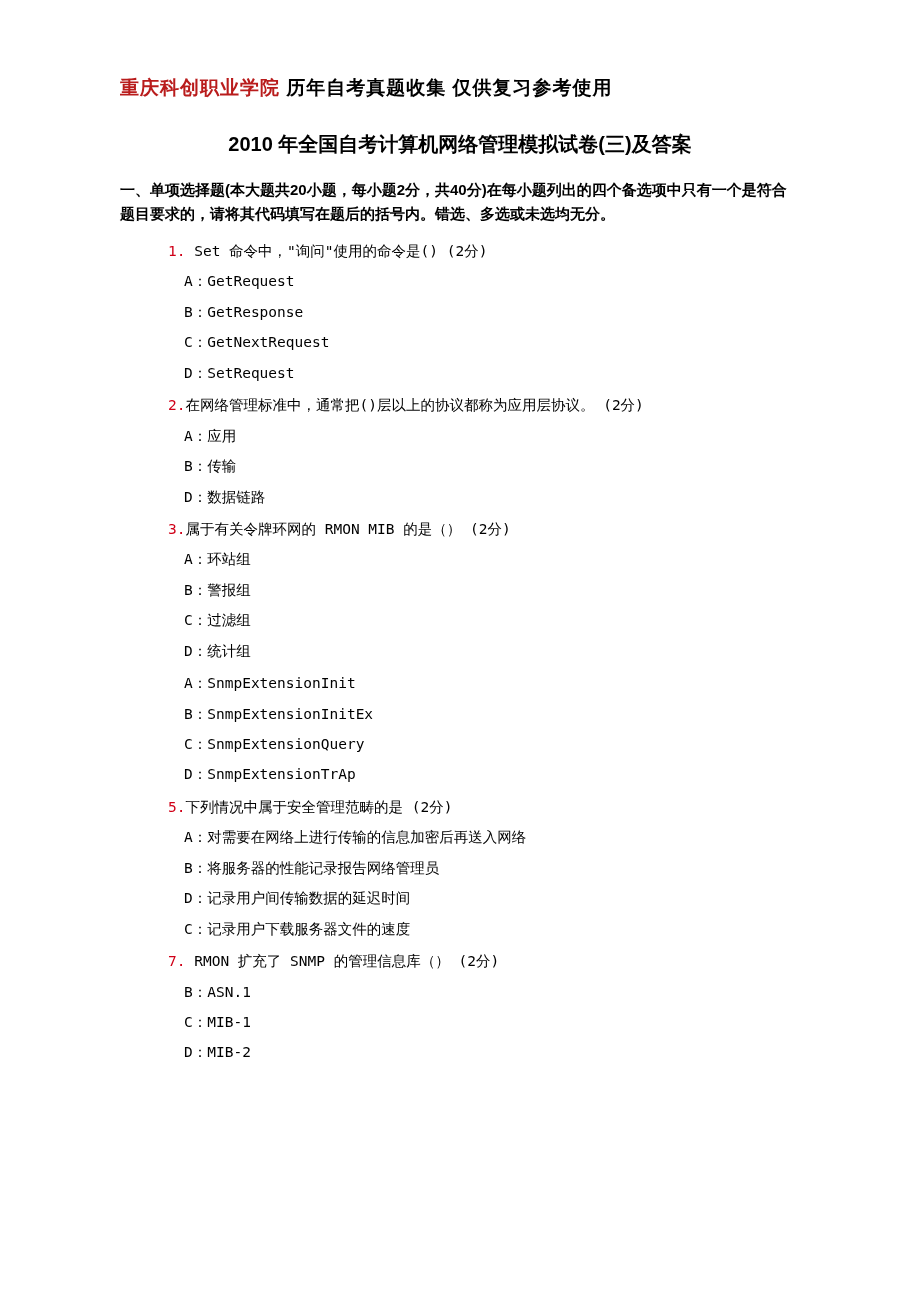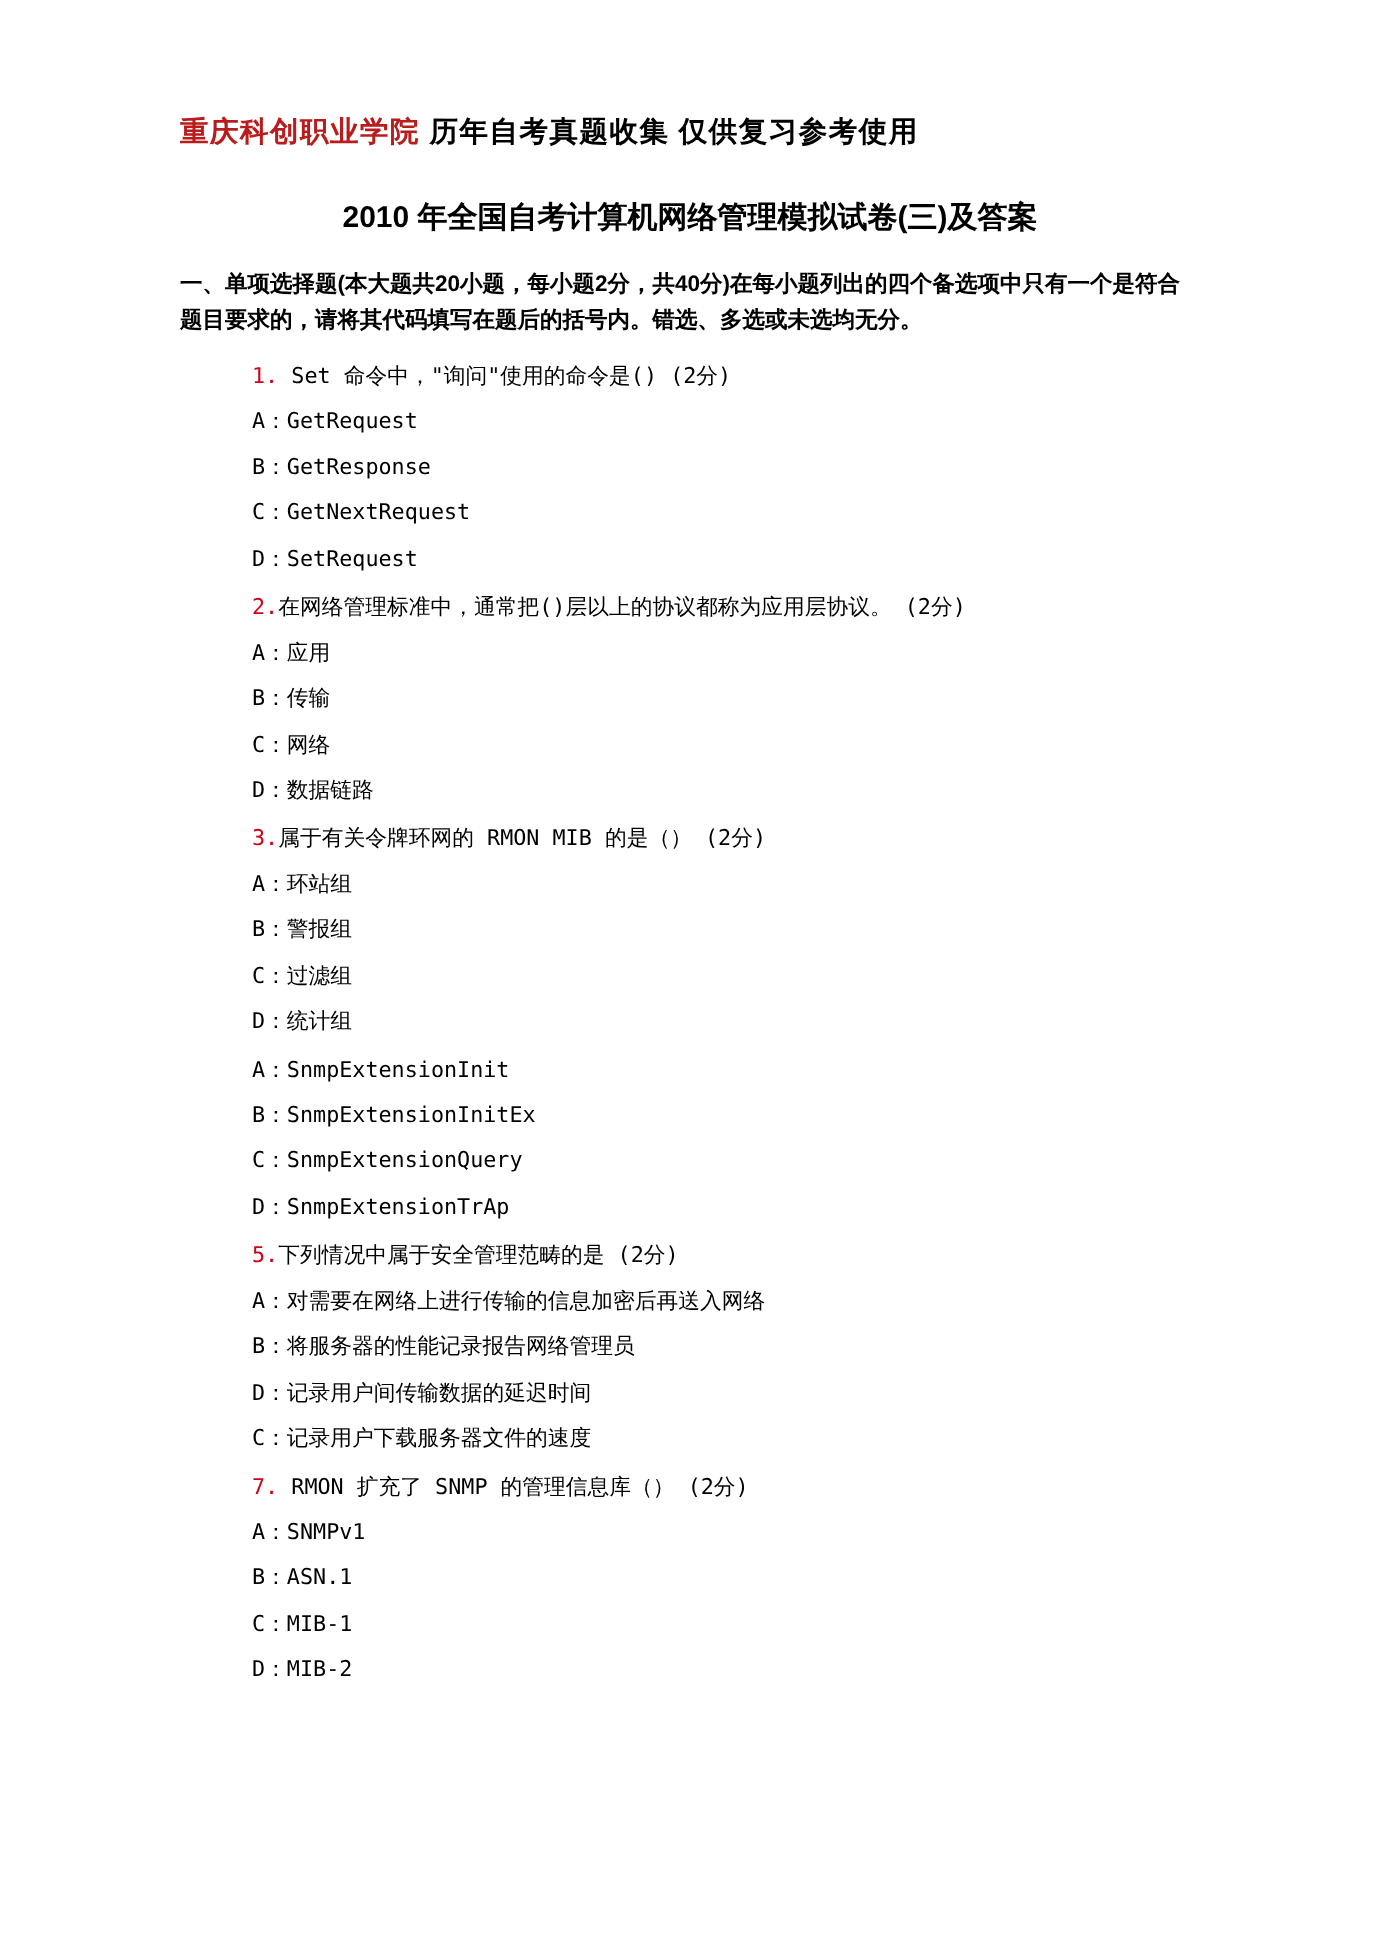--- a/index.html
+++ b/index.html
@@ -50,20 +50,21 @@
     font-family: "SimSun", "宋体", monospace;
   }
   .q-num {
     color: #d00018;
     font-weight: normal;
   }
   .opt-line {
     line-height: 2.1;
     font-size: 14.5px;
     font-family: "SimSun", "宋体", monospace;
+    margin-left: 16px;
   }
 </style>
 </head>
 <body>
 
 <div class="page">
 
   <div class="header-line">
     <span class="hdr-red">重庆科创职业学院</span><span class="hdr-black"> 历年自考真题收集 </span><span class="hdr-yellow">仅供复习参考使用</span>
   </div>
@@ -77,21 +78,20 @@
         <div class="q-line"><span class="q-num">1.</span><span> Set 命令中，"询问"使用的命令是() (2分)</span></div>
         <div class="opt-line">A：GetRequest</div>
         <div class="opt-line">B：GetResponse</div>
         <div class="opt-line">C：GetNextRequest</div>
         <div class="opt-line">D：SetRequest</div>
       </div>
       <div class="question-block">
         <div class="q-line"><span class="q-num">2.</span><span>在网络管理标准中，通常把()层以上的协议都称为应用层协议。 (2分)</span></div>
         <div class="opt-line">A：应用</div>
         <div class="opt-line">B：传输</div>
-        <div class="opt-line">C：网络</div>
         <div class="opt-line">D：数据链路</div>
       </div>
       <div class="question-block">
         <div class="q-line"><span class="q-num">3.</span><span>属于有关令牌环网的 RMON MIB 的是（） (2分)</span></div>
         <div class="opt-line">A：环站组</div>
         <div class="opt-line">B：警报组</div>
         <div class="opt-line">C：过滤组</div>
         <div class="opt-line">D：统计组</div>
       </div>
       <div class="question-block">
@@ -102,20 +102,19 @@
       </div>
       <div class="question-block">
         <div class="q-line"><span class="q-num">5.</span><span>下列情况中属于安全管理范畴的是 (2分)</span></div>
         <div class="opt-line">A：对需要在网络上进行传输的信息加密后再送入网络</div>
         <div class="opt-line">B：将服务器的性能记录报告网络管理员</div>
         <div class="opt-line">D：记录用户间传输数据的延迟时间</div>
         <div class="opt-line">C：记录用户下载服务器文件的速度</div>
       </div>
       <div class="question-block">
         <div class="q-line"><span class="q-num">7.</span><span> RMON 扩充了 SNMP 的管理信息库（） (2分)</span></div>
-        <div class="opt-line">A：SNMPv1</div>
         <div class="opt-line">B：ASN.1</div>
         <div class="opt-line">C：MIB-1</div>
         <div class="opt-line">D：MIB-2</div>
       </div>
     </div>
 
 </div>
 
 </body></html>

